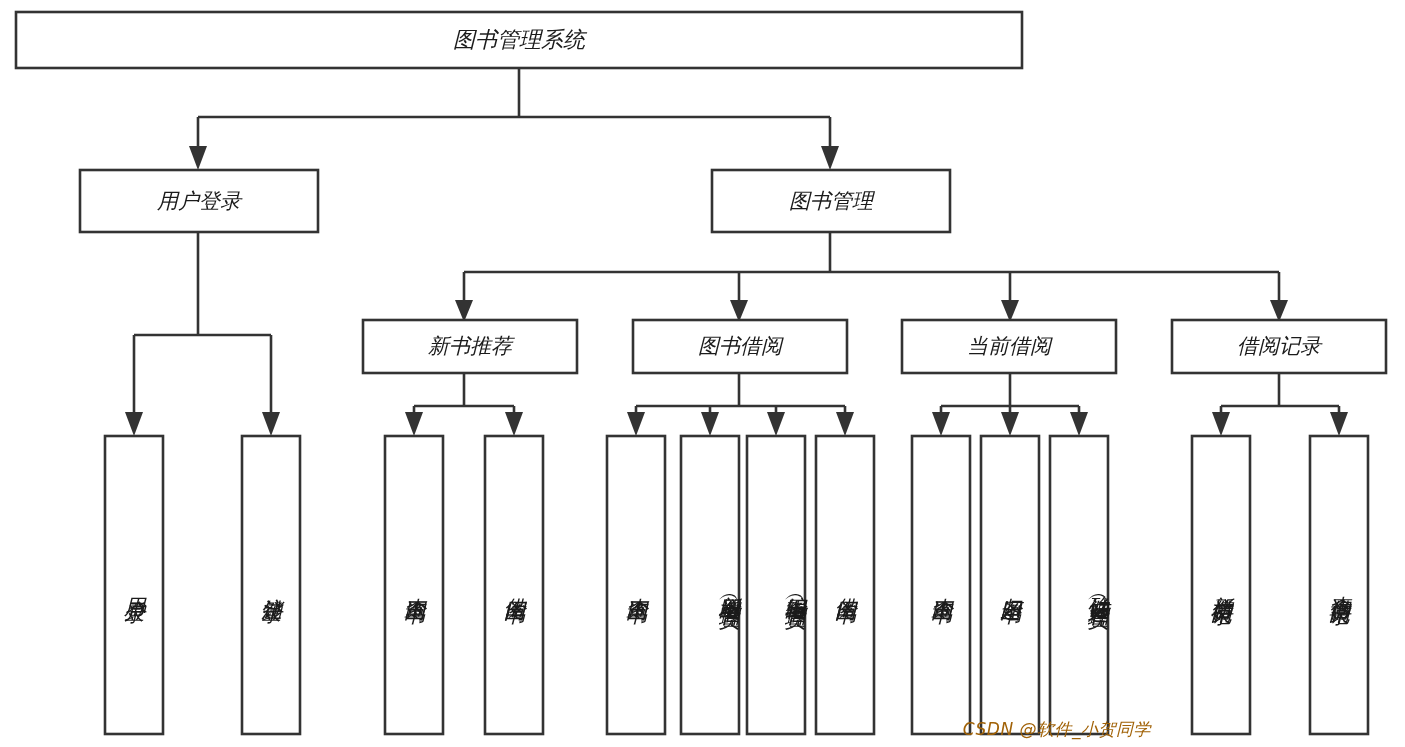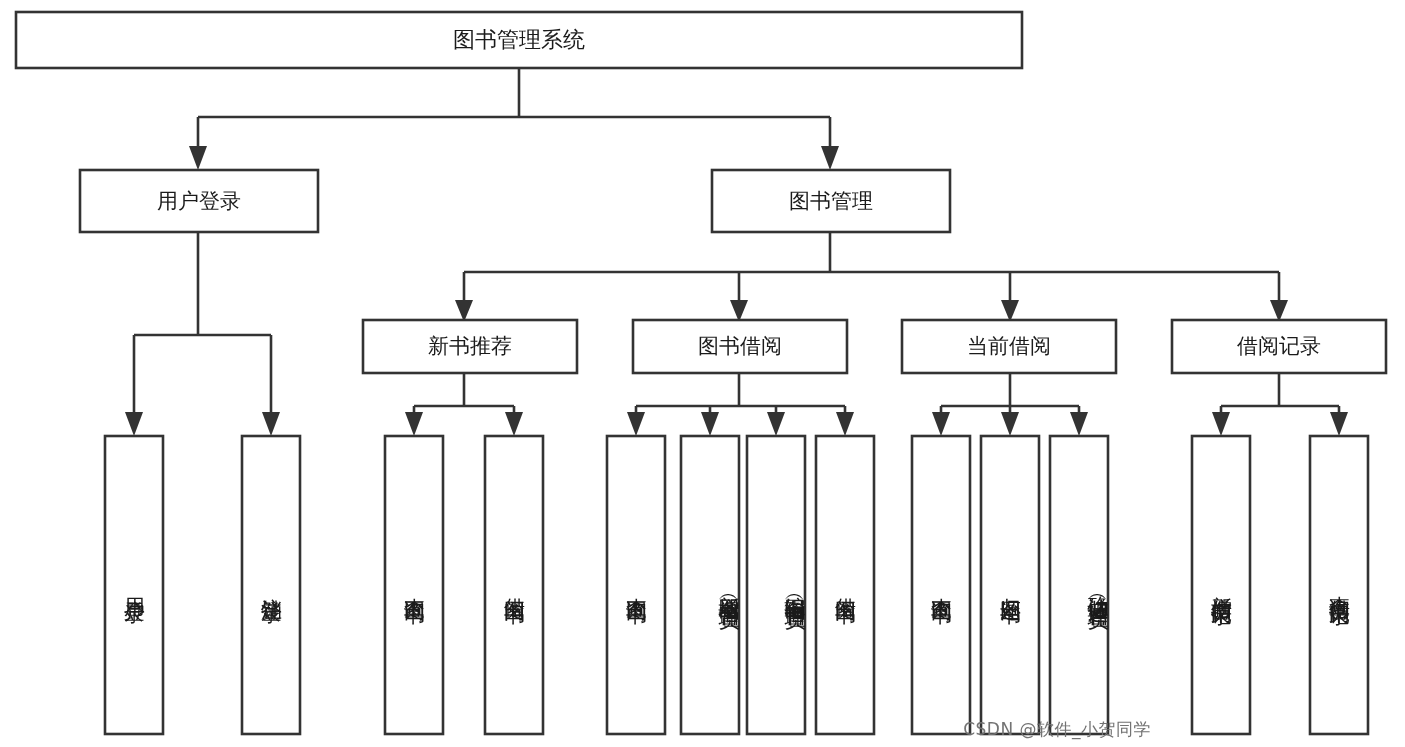--- a/index.html
+++ b/index.html
@@ -11,20 +11,21 @@
     width: 1405px;
     height: 747px;
     font-family: "DejaVu Sans", "Liberation Sans", sans-serif;
     overflow: hidden;
   }
   #diagram-root {
     position: relative;
     width: 1159px;
     height: 747px;
     background: #ffffff;
+    font-style: italic;
   }
   svg.diagram {
     position: absolute;
     top: 0;
     left: 0;
     width: 1405px;
     height: 747px;
     display: block;
   }
   .node-rect {
@@ -69,21 +70,21 @@
     white-space: nowrap;
     text-align: center;
     pointer-events: none;
   }
   .watermark {
     position: absolute;
     right: 8px;
     bottom: 6px;
     font-family: "DejaVu Sans", "Liberation Sans", sans-serif;
     font-size: 17px;
-    color: #737373;
+    color: #a16207;
     white-space: nowrap;
     letter-spacing: 0.5px;
   }
 </style>
 </head>
 <body>
 
 <div id="diagram-root">
 
   <svg class="diagram" viewBox="0 0 1405 747" xmlns="http://www.w3.org/2000/svg">

